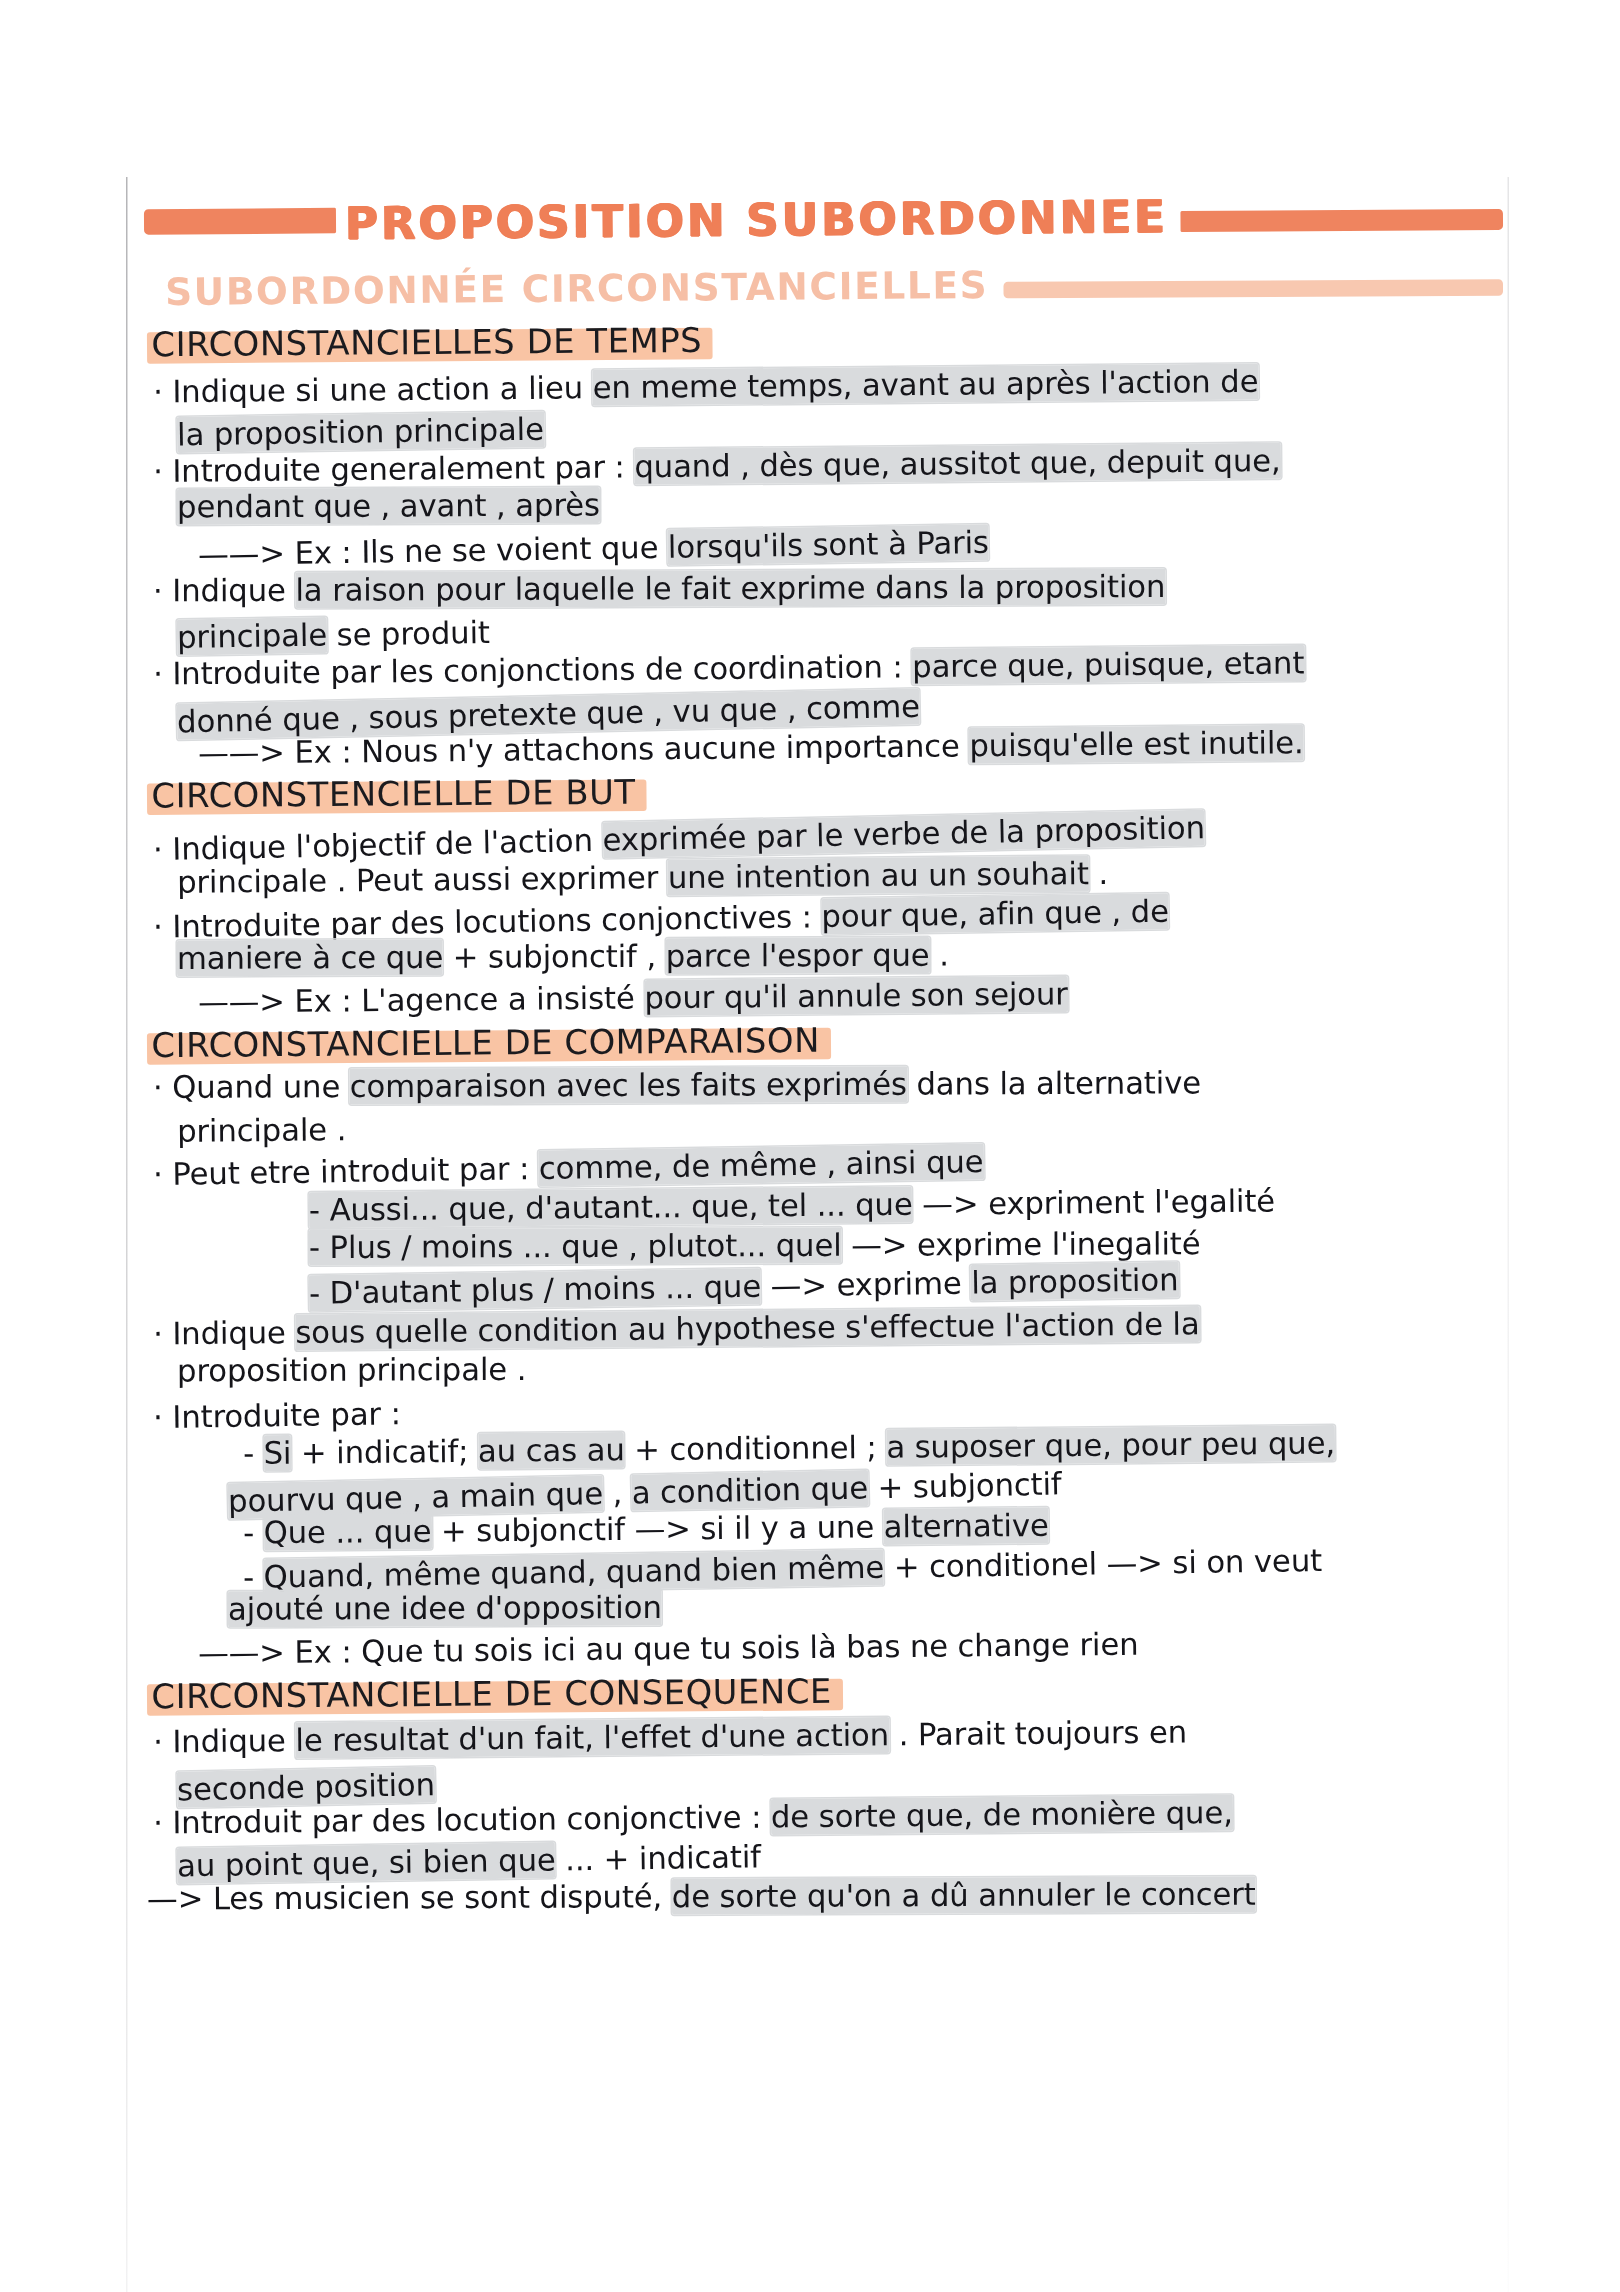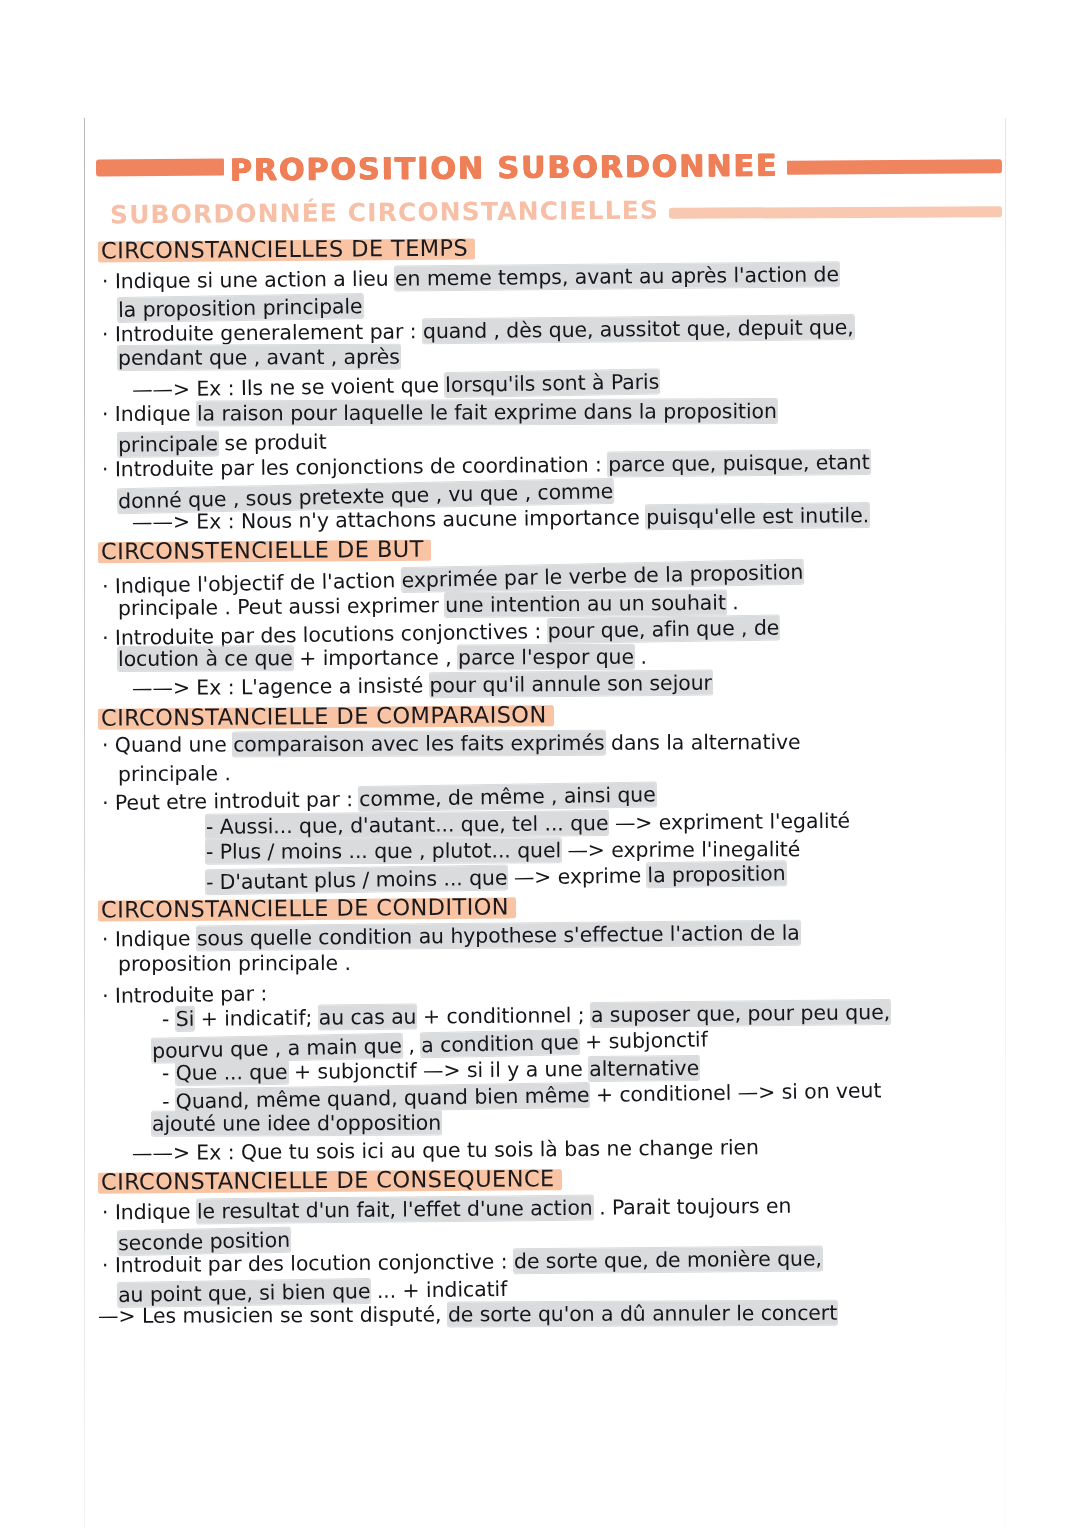--- a/index.html
+++ b/index.html
@@ -43,21 +43,20 @@
     top: 124px;
     width: 906px;
   }
 
   
   .title-row {
     display: flex;
     align-items: center;
     height: 46px;
     margin-bottom: 2px;
-    margin-top: 20px;
   }
   .title-bar-left {
     width: 128px;
     height: 17px;
     background: #ef845f;
     border-radius: 3px 1px 1px 3px;
     margin-right: 6px;
     transform: rotate(-0.4deg);
   }
   .title-text {
@@ -196,34 +195,33 @@
           <div class="line cont r2"><span class="hl">principale</span><span> se produit</span></div>
           <div class="line bullet r1"><span>· Introduite par les conjonctions de coordination : </span><span class="hl">parce que, puisque, etant</span></div>
           <div class="line cont r3"><span class="hl">donné que , sous pretexte que , vu que , comme</span></div>
           <div class="line arrow r1"><span>——&gt; Ex : Nous n'y attachons aucune importance </span><span class="hl">puisqu'elle est inutile.</span></div>
         </div>
         <div class="block">
           <div class="sec-head-wrap"><div class="sec-head">CIRCONSTENCIELLE DE BUT</div></div>
           <div class="line bullet r3"><span>· Indique l'objectif de l'action </span><span class="hl">exprimée par le verbe de la proposition</span></div>
           <div class="line cont r1"><span>principale . Peut aussi exprimer </span><span class="hl">une intention au un souhait</span><span> .</span></div>
           <div class="line bullet r2"><span>· Introduite par des locutions conjonctives : </span><span class="hl">pour que, afin que , de</span></div>
-          <div class="line cont r0"><span class="hl">locution à ce que</span><span> + importance , </span><span class="hl">parce l'espor que</span><span> .</span></div>
+          <div class="line cont r0"><span class="hl">maniere à ce que</span><span> + subjonctif , </span><span class="hl">parce l'espor que</span><span> .</span></div>
           <div class="line arrow r1"><span>——&gt; Ex : L'agence a insisté </span><span class="hl">pour qu'il annule son sejour</span></div>
         </div>
         <div class="block">
           <div class="sec-head-wrap"><div class="sec-head">CIRCONSTANCIELLE DE COMPARAISON</div></div>
           <div class="line bullet r0"><span>· Quand une </span><span class="hl">comparaison avec les faits exprimés</span><span> dans la alternative</span></div>
           <div class="line cont r1"><span>principale .</span></div>
           <div class="line bullet r2"><span>· Peut etre introduit par : </span><span class="hl">comme, de même , ainsi que</span></div>
           <div class="line dash r1"><span class="hl">- Aussi... que, d'autant... que, tel ... que</span><span> —&gt; expriment l'egalité</span></div>
           <div class="line dash r0"><span class="hl">- Plus / moins ... que , plutot... quel</span><span> —&gt; exprime l'inegalité</span></div>
           <div class="line dash r2"><span class="hl">- D'autant plus / moins ... que</span><span> —&gt; exprime </span><span class="hl">la proposition</span></div>
         </div>
         <div class="block">
-          <div class="sec-head-wrap"><div class="sec-head">CIRCONSTANCIELLE DE CONDITION</div></div>
           <div class="line bullet r1"><span>· Indique </span><span class="hl">sous quelle condition au hypothese s'effectue l'action de la</span></div>
           <div class="line cont r0"><span>proposition principale .</span></div>
           <div class="line bullet r2"><span>· Introduite par :</span></div>
           <div class="line sub r1"><span>- </span><span class="hl">Si</span><span> + indicatif; </span><span class="hl">au cas au</span><span> + conditionnel ; </span><span class="hl">a suposer que, pour peu que,</span></div>
           <div class="line subcont r3"><span class="hl">pourvu que , a main que</span><span> , </span><span class="hl">a condition que</span><span> + subjonctif</span></div>
           <div class="line sub r1"><span>- </span><span class="hl">Que ... que</span><span> + subjonctif —&gt; si il y a une </span><span class="hl">alternative</span></div>
           <div class="line sub r2"><span>- </span><span class="hl">Quand, même quand, quand bien même</span><span> + conditionel —&gt; si on veut</span></div>
           <div class="line subcont r0"><span class="hl">ajouté une idee d'opposition</span></div>
           <div class="line arrow r1"><span>——&gt; Ex : Que tu sois ici au que tu sois là bas ne change rien</span></div>
         </div>

